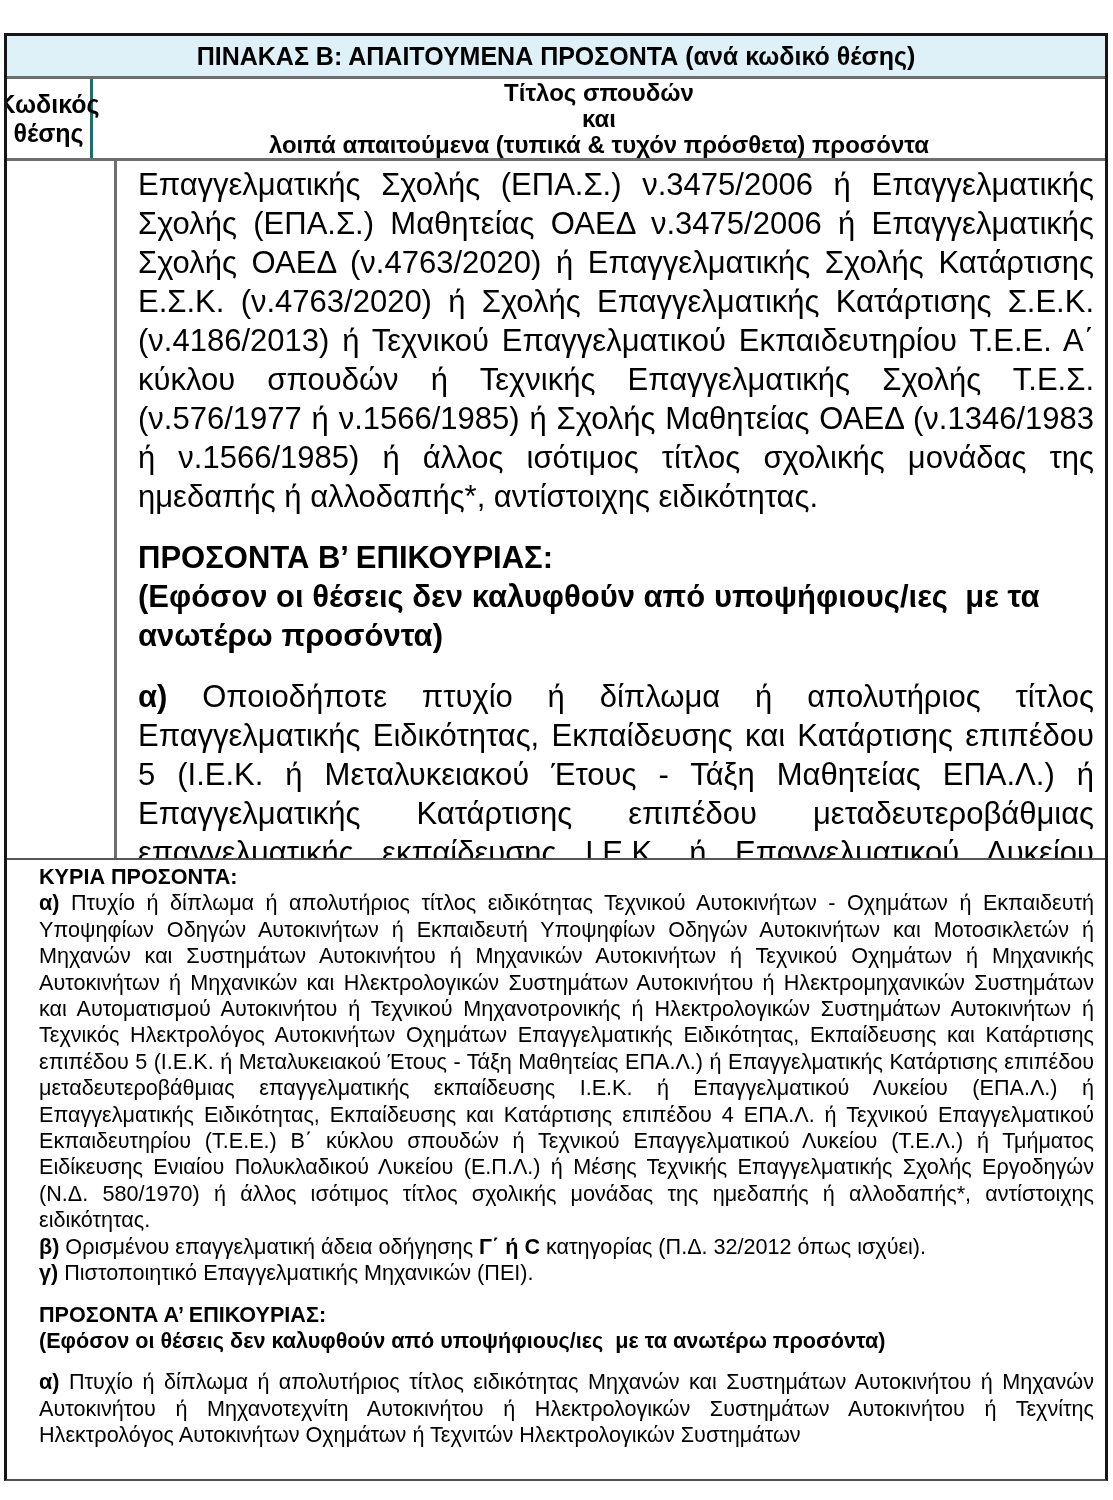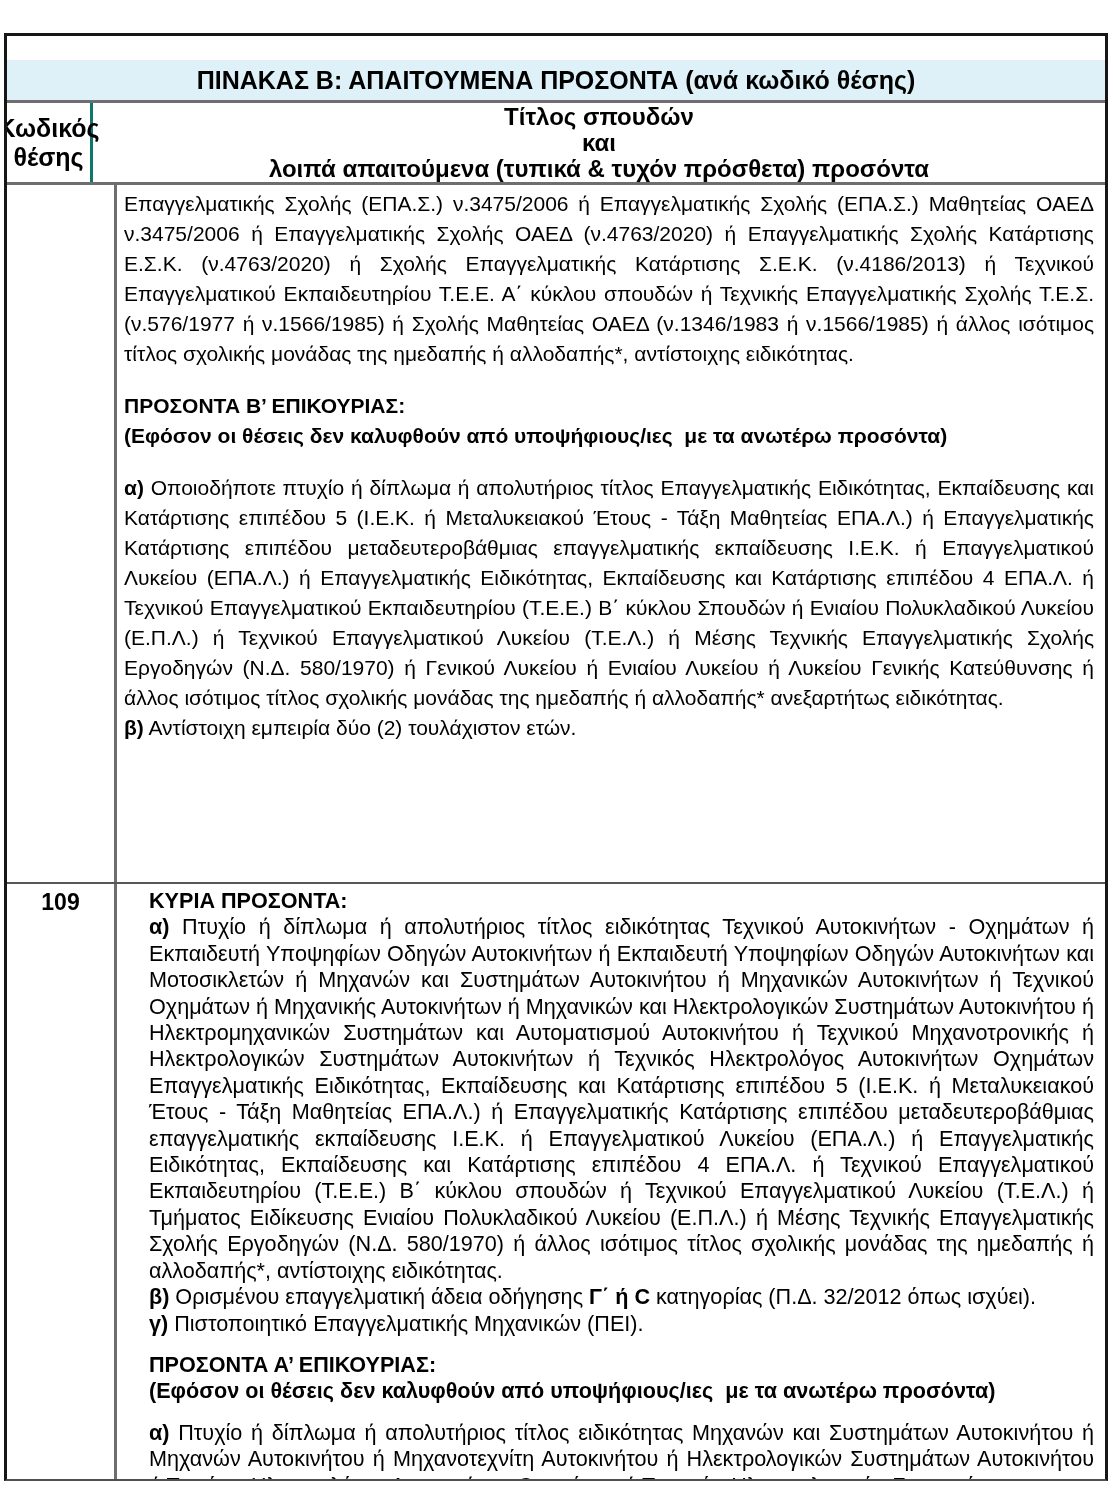--- a/index.html
+++ b/index.html
@@ -11,42 +11,42 @@
   .doc-table {
     position:absolute; left:4px; top:33px; width:1104px; height:1448px;
     box-sizing:border-box;
     border:3px solid #161616; border-bottom:2px solid #4f4f4f;
     display:flex; flex-direction:column; overflow:hidden; background:#fff;
   }
   .title-row {
     height:40px; flex:none; background:#def1f8;
     border-bottom:3px solid #6e6e6e;
     display:flex; align-items:center; justify-content:center;
-    font-weight:bold; font-size:25px;margin-top:24px;
+    font-weight:bold; font-size:25px;
   }
   .header-row { height:79px; flex:none; border-bottom:3px solid #6e6e6e; display:flex; }
   .code-col { width:86px; flex:none; border-right:3px solid #0f766e; box-sizing:border-box; }
   .header-cell-code {
     display:flex; align-items:center; justify-content:center; text-align:center;
     font-weight:bold; font-size:25px; line-height:29px;
   }
   .header-cell-main {
     flex:1; display:flex; flex-direction:column; justify-content:center;
     font-weight:bold; font-size:24px; line-height:26px; text-align:center;
   }
   #body-rows { flex:1; display:flex; flex-direction:column; min-height:0; }
   .body-row { display:flex; min-height:0; }
   .body-row.r0 { height:699px; flex:none; border-bottom:2px solid #565656; box-sizing:border-box; }
   .body-row.r1 { flex:1; overflow:hidden; }
   .code-cell {
     width:110px; flex:none; border-right:3px solid #6e6e6e; box-sizing:border-box;
     text-align:center; font-weight:bold; font-size:23px; padding-top:5px;
   }
   .content-cell { flex:1; min-width:0; padding:4px 11px 0 7px; overflow:hidden; }
-  .r0 .content-cell { font-size:21px; line-height:30px; }
+  .r0 .content-cell { font-size:31px; line-height:39px;margin-left:14px; }
   .r1 .content-cell { font-size:21.6px; line-height:26.4px;padding-left:32px; }
   .para { text-align:left; }
   .para.justify { text-align:justify; }
   .b { font-weight:bold; }
   .u { }
   .r0 .spacer { height:22px; }
   .r1 .spacer { height:15px; }
 </style>
 </head>
 <body>
@@ -70,21 +70,20 @@
             <div class="spacer"></div>
             <div class="para"><span class="b u">ΠΡΟΣΟΝΤΑ Β’ ΕΠΙΚΟΥΡΙΑΣ:</span></div>
             <div class="para"><span class="b ">(Εφόσον οι θέσεις δεν καλυφθούν από υποψήφιους/ιες&nbsp; με τα ανωτέρω προσόντα)</span></div>
             <div class="spacer"></div>
             <div class="para justify"><span class="b ">α)</span><span class=""> Οποιοδήποτε πτυχίο ή δίπλωμα ή απολυτήριος τίτλος Επαγγελματικής Ειδικότητας, Εκπαίδευσης και Κατάρτισης επιπέδου 5 (Ι.Ε.Κ. ή Μεταλυκειακού Έτους - Τάξη Μαθητείας ΕΠΑ.Λ.) ή Επαγγελματικής Κατάρτισης επιπέδου μεταδευτεροβάθμιας επαγγελματικής εκπαίδευσης Ι.Ε.Κ. ή Επαγγελματικού Λυκείου (ΕΠΑ.Λ.) ή Επαγγελματικής Ειδικότητας, Εκπαίδευσης και Κατάρτισης επιπέδου 4 ΕΠΑ.Λ. ή Τεχνικού Επαγγελματικού Εκπαιδευτηρίου (Τ.Ε.Ε.) Β΄ κύκλου Σπουδών ή Ενιαίου Πολυκλαδικού Λυκείου (Ε.Π.Λ.) ή Τεχνικού Επαγγελματικού Λυκείου (Τ.Ε.Λ.) ή Μέσης Τεχνικής Επαγγελματικής Σχολής Εργοδηγών (Ν.Δ. 580/1970) ή Γενικού Λυκείου ή Ενιαίου Λυκείου ή Λυκείου Γενικής Κατεύθυνσης ή άλλος ισότιμος τίτλος σχολικής μονάδας της ημεδαπής ή αλλοδαπής* ανεξαρτήτως ειδικότητας.</span></div>
             <div class="para"><span class="b ">β)</span><span class=""> Αντίστοιχη εμπειρία δύο (2) τουλάχιστον ετών.</span></div>
             <div class="spacer"></div>
           </div>
         </div>
         <div class="body-row r1">
-          <div class="code-cell">109</div>
           <div class="content-cell">
             <div class="para"><span class="b u">ΚΥΡΙΑ ΠΡΟΣΟΝΤΑ:</span></div>
             <div class="para justify"><span class="b ">α)</span><span class=""> Πτυχίο ή δίπλωμα ή απολυτήριος τίτλος ειδικότητας Τεχνικού Αυτοκινήτων - Οχημάτων ή Εκπαιδευτή Υποψηφίων Οδηγών Αυτοκινήτων ή Εκπαιδευτή Υποψηφίων Οδηγών Αυτοκινήτων και Μοτοσικλετών ή Μηχανών και Συστημάτων Αυτοκινήτου ή Μηχανικών Αυτοκινήτων ή Τεχνικού Οχημάτων ή Μηχανικής Αυτοκινήτων ή Μηχανικών και Ηλεκτρολογικών Συστημάτων Αυτοκινήτου ή Ηλεκτρομηχανικών Συστημάτων και Αυτοματισμού Αυτοκινήτου ή Τεχνικού Μηχανοτρονικής ή Ηλεκτρολογικών Συστημάτων Αυτοκινήτων ή Τεχνικός Ηλεκτρολόγος Αυτοκινήτων Οχημάτων Επαγγελματικής Ειδικότητας, Εκπαίδευσης και Κατάρτισης επιπέδου 5 (Ι.Ε.Κ. ή Μεταλυκειακού Έτους - Τάξη Μαθητείας ΕΠΑ.Λ.) ή Επαγγελματικής Κατάρτισης επιπέδου μεταδευτεροβάθμιας επαγγελματικής εκπαίδευσης Ι.Ε.Κ. ή Επαγγελματικού Λυκείου (ΕΠΑ.Λ.) ή Επαγγελματικής Ειδικότητας, Εκπαίδευσης και Κατάρτισης επιπέδου 4 ΕΠΑ.Λ. ή Τεχνικού Επαγγελματικού Εκπαιδευτηρίου (Τ.Ε.Ε.) Β΄ κύκλου σπουδών ή Τεχνικού Επαγγελματικού Λυκείου (Τ.Ε.Λ.) ή Τμήματος Ειδίκευσης Ενιαίου Πολυκλαδικού Λυκείου (Ε.Π.Λ.) ή Μέσης Τεχνικής Επαγγελματικής Σχολής Εργοδηγών (Ν.Δ. 580/1970) ή άλλος ισότιμος τίτλος σχολικής μονάδας της ημεδαπής ή αλλοδαπής*, αντίστοιχης ειδικότητας.</span></div>
             <div class="para"><span class="b ">β)</span><span class=""> Ορισμένου επαγγελματική άδεια οδήγησης </span><span class="b ">Γ΄ ή C</span><span class=""> κατηγορίας (Π.Δ. 32/2012 όπως ισχύει).</span></div>
             <div class="para"><span class="b ">γ)</span><span class=""> Πιστοποιητικό Επαγγελματικής Μηχανικών (ΠΕΙ).</span></div>
             <div class="spacer"></div>
             <div class="para"><span class="b u">ΠΡΟΣΟΝΤΑ Α’ ΕΠΙΚΟΥΡΙΑΣ:</span></div>
             <div class="para"><span class="b ">(Εφόσον οι θέσεις δεν καλυφθούν από υποψήφιους/ιες&nbsp; με τα ανωτέρω προσόντα)</span></div>
             <div class="spacer"></div>
             <div class="para justify"><span class="b ">α)</span><span class=""> Πτυχίο ή δίπλωμα ή απολυτήριος τίτλος ειδικότητας Μηχανών και Συστημάτων Αυτοκινήτου ή Μηχανών Αυτοκινήτου ή Μηχανοτεχνίτη Αυτοκινήτου ή Ηλεκτρολογικών Συστημάτων Αυτοκινήτου ή Τεχνίτης Ηλεκτρολόγος Αυτοκινήτων Οχημάτων ή Τεχνιτών Ηλεκτρολογικών Συστημάτων</span></div>

